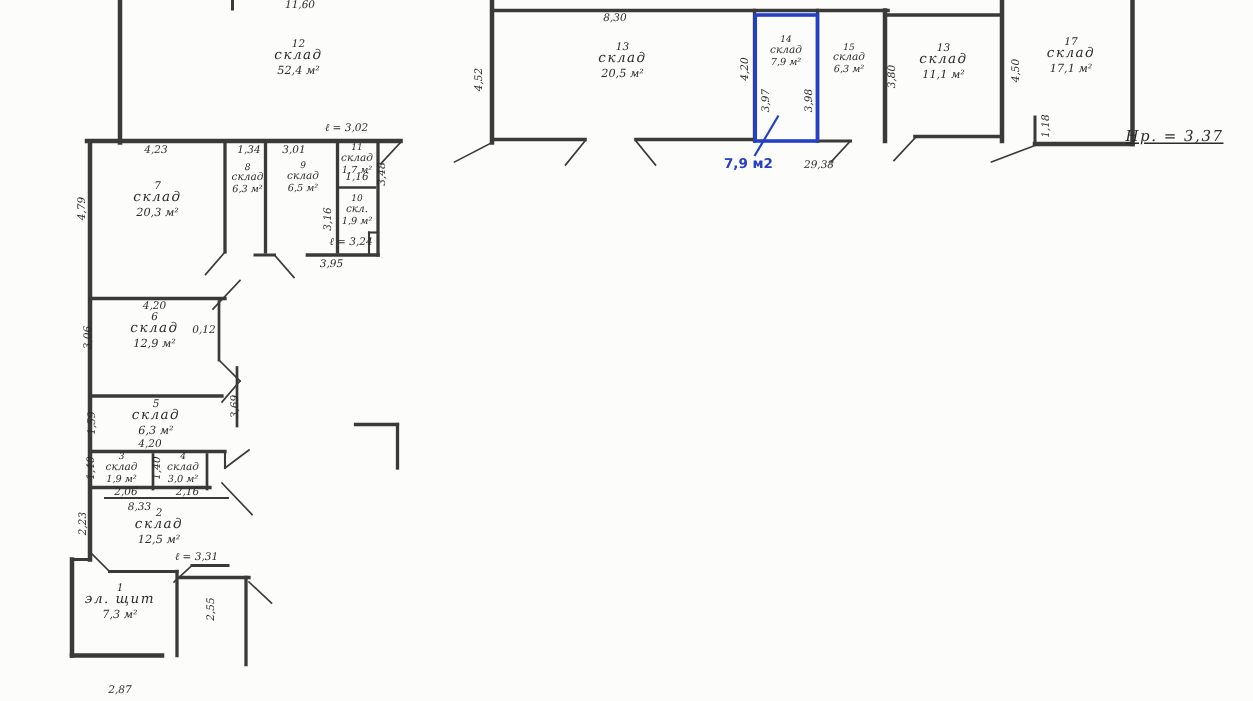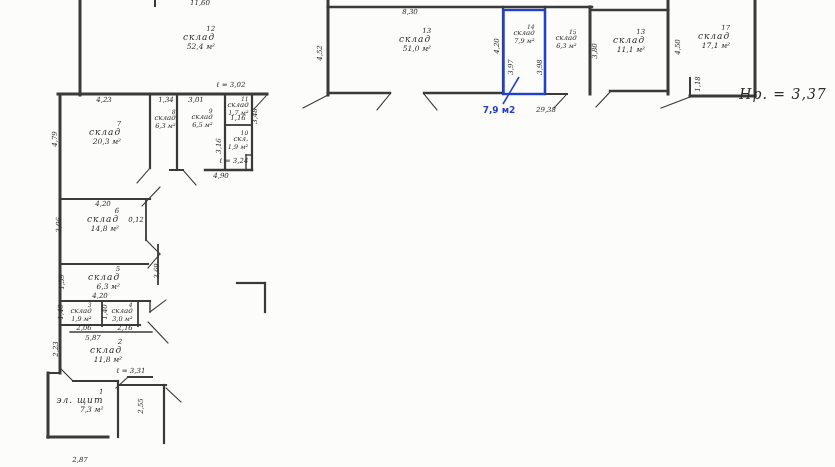--- a/index.html
+++ b/index.html
@@ -1,31 +1,31 @@
 <!DOCTYPE html>
 <html><head>
 <meta charset="utf-8">
 <style>
   html,body{margin:0;padding:0;background:#fbfbf8;}
   #plan{position:relative;width:835px;height:467px;background:#fcfcfa;overflow:hidden;
         font-family:"DejaVu Serif",serif;color:#2b2b2b;}
   #walls{position:absolute;left:0;top:0;}
-  .room-label{position:absolute;text-align:right;font-style:italic;line-height:1.05;
+  .room-label{position:absolute;text-align:center;font-style:italic;line-height:1.05;
               transform:translateX(-50%);white-space:nowrap;}
   .room-label span{display:block;}
   .room-label .num{font-size:7px;}
   .room-label .nm{font-size:9px;letter-spacing:1px;}
   .room-label .ar{font-size:7.5px;}
   .room-label.small .num{font-size:6px;}
   .room-label.small .nm{font-size:7px;letter-spacing:0;}
   .room-label.small .ar{font-size:6.5px;}
   .dim{position:absolute;font-style:italic;font-size:7px;white-space:nowrap;
        transform:translateX(-50%);line-height:1;}
   .dim.v{transform:translate(-50%,-50%) rotate(-90deg);}
-  .dim.hp{font-size:14px;letter-spacing:1px;}
+  .dim.hp{font-size:10px;letter-spacing:1px;text-decoration:underline;}
   .blue-label{position:absolute;font-family:"DejaVu Sans",sans-serif;font-weight:bold;
               font-size:9px;color:#2340c6;transform:translateX(-50%);white-space:nowrap;}
 </style>
 </head>
 <body>
 
 <div id="plan">
 
   <svg id="walls" width="835" height="467" viewBox="0 0 835 467">
 
@@ -108,41 +108,41 @@
   </svg>
 
   <div class="room-label" style="left:80px;top:389px">
       <span class="num">1</span>
       <span class="nm">эл. щит</span>
       <span class="ar">7,3 м²</span>
     </div>
   <div class="room-label" style="left:106px;top:339px">
       <span class="num">2</span>
       <span class="nm">склад</span>
-      <span class="ar">11,8 м²</span>
+      <span class="ar">12,5 м²</span>
     </div>
   <div class="room-label small" style="left:81px;top:302px">
       <span class="num">3</span>
       <span class="nm">склад</span>
       <span class="ar">1,9 м²</span>
     </div>
   <div class="room-label small" style="left:122px;top:302px">
       <span class="num">4</span>
       <span class="nm">склад</span>
       <span class="ar">3,0 м²</span>
     </div>
   <div class="room-label" style="left:104px;top:266px">
       <span class="num">5</span>
       <span class="nm">склад</span>
       <span class="ar">6,3 м²</span>
     </div>
   <div class="room-label" style="left:103px;top:208px">
       <span class="num">6</span>
       <span class="nm">склад</span>
-      <span class="ar">14,8 м²</span>
+      <span class="ar">12,9 м²</span>
     </div>
   <div class="room-label" style="left:105px;top:121px">
       <span class="num">7</span>
       <span class="nm">склад</span>
       <span class="ar">20,3 м²</span>
     </div>
   <div class="room-label small" style="left:165px;top:109px">
       <span class="num">8</span>
       <span class="nm">склад</span>
       <span class="ar">6,3 м²</span>
@@ -163,21 +163,21 @@
       <span class="ar">1,7 м²</span>
     </div>
   <div class="room-label" style="left:199px;top:26px">
       <span class="num">12</span>
       <span class="nm">склад</span>
       <span class="ar">52,4 м²</span>
     </div>
   <div class="room-label" style="left:415px;top:28px">
       <span class="num">13</span>
       <span class="nm">склад</span>
-      <span class="ar">51,0 м²</span>
+      <span class="ar">20,5 м²</span>
     </div>
   <div class="room-label small" style="left:524px;top:24px">
       <span class="num">14</span>
       <span class="nm">склад</span>
       <span class="ar">7,9 м²</span>
     </div>
   <div class="room-label small" style="left:566px;top:29px">
       <span class="num">15</span>
       <span class="nm">склад</span>
       <span class="ar">6,3 м²</span>
@@ -194,29 +194,29 @@
     </div>
 
   <div class="dim" style="left:200px;top:0">11,60</div>
   <div class="dim" style="left:410px;top:9px">8,30</div>
   <div class="dim" style="left:231px;top:82px">ℓ = 3,02</div>
   <div class="dim" style="left:104px;top:97px">4,23</div>
   <div class="dim" style="left:166px;top:97px">1,34</div>
   <div class="dim" style="left:196px;top:97px">3,01</div>
   <div class="dim" style="left:238px;top:115px">1,16</div>
   <div class="dim" style="left:234px;top:158px">ℓ = 3,24</div>
-  <div class="dim" style="left:221px;top:173px">4,90</div>
+  <div class="dim" style="left:221px;top:173px">3,95</div>
   <div class="dim" style="left:546px;top:107px">29,38</div>
   <div class="dim hp" style="left:783px;top:87px">Нр. = 3,37</div>
   <div class="dim" style="left:103px;top:201px">4,20</div>
   <div class="dim" style="left:136px;top:217px">0,12</div>
   <div class="dim" style="left:100px;top:293px">4,20</div>
   <div class="dim" style="left:84px;top:325px">2,06</div>
   <div class="dim" style="left:125px;top:325px">2,16</div>
-  <div class="dim" style="left:93px;top:335px">5,87</div>
+  <div class="dim" style="left:93px;top:335px">8,33</div>
   <div class="dim" style="left:131px;top:368px">ℓ = 3,31</div>
   <div class="dim" style="left:80px;top:457px">2,87</div>
 
   <div class="dim v" style="left:320px;top:53px">4,52</div>
   <div class="dim v" style="left:497px;top:46px">4,20</div>
   <div class="dim v" style="left:511px;top:67px">3,97</div>
   <div class="dim v" style="left:540px;top:67px">3,98</div>
   <div class="dim v" style="left:595px;top:51px">3,80</div>
   <div class="dim v" style="left:678px;top:47px">4,50</div>
   <div class="dim v" style="left:698px;top:84px">1,18</div>

